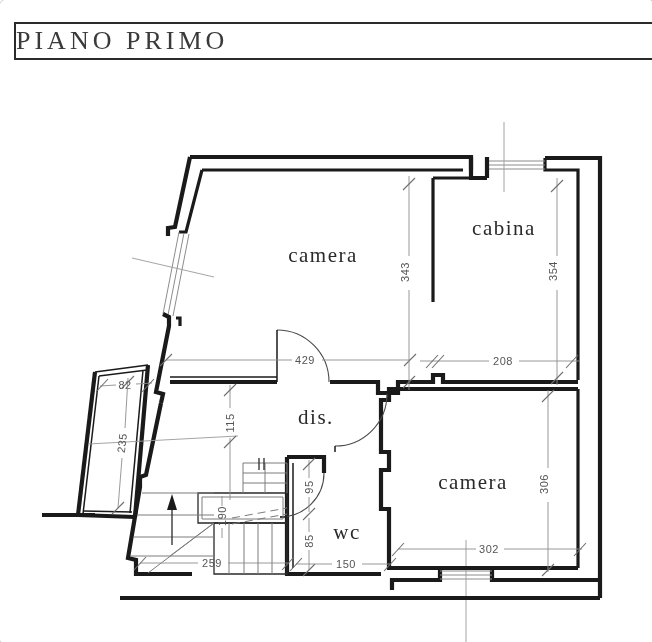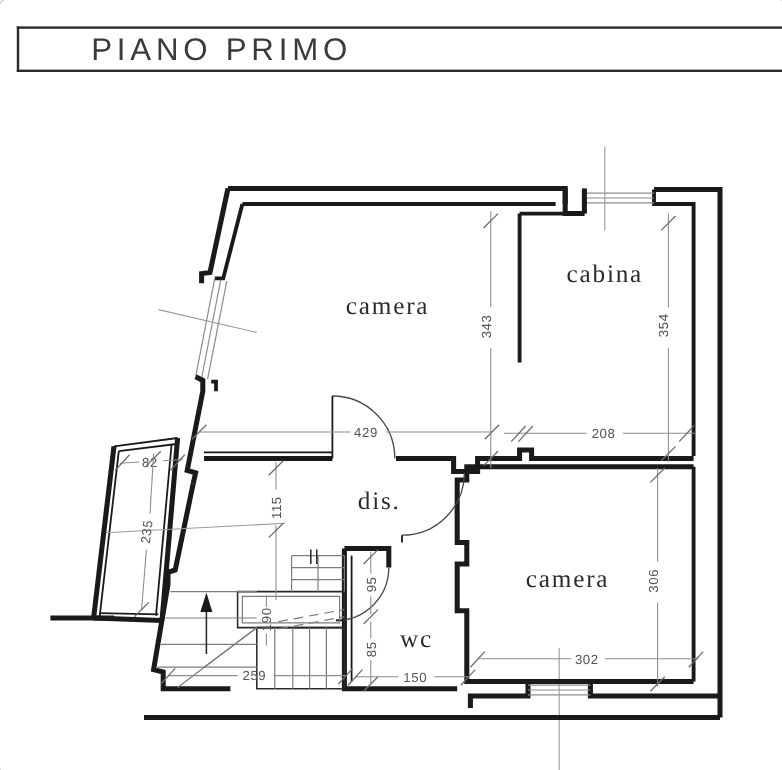--- a/index.html
+++ b/index.html
@@ -36,22 +36,21 @@
     right: 0;
     height: 38px;
     border-top: 2px solid #2b2b2b;
     border-bottom: 2px solid #2b2b2b;
     border-left: 2px solid #2b2b2b;
     box-sizing: border-box;
     display: flex;
     align-items: center;
   }
   #title-text {
-    padding-left: 60px;
-    font-family: Liberation Sans, sans-serif;
+    font-family: Liberation Serif, serif;
     font-size: 26px;
     letter-spacing: 4px;
     color: #3a3a3a;
     white-space: nowrap;
   }
   #plan-svg {
     position: absolute;
     left: 0;
     top: 0;
   }

